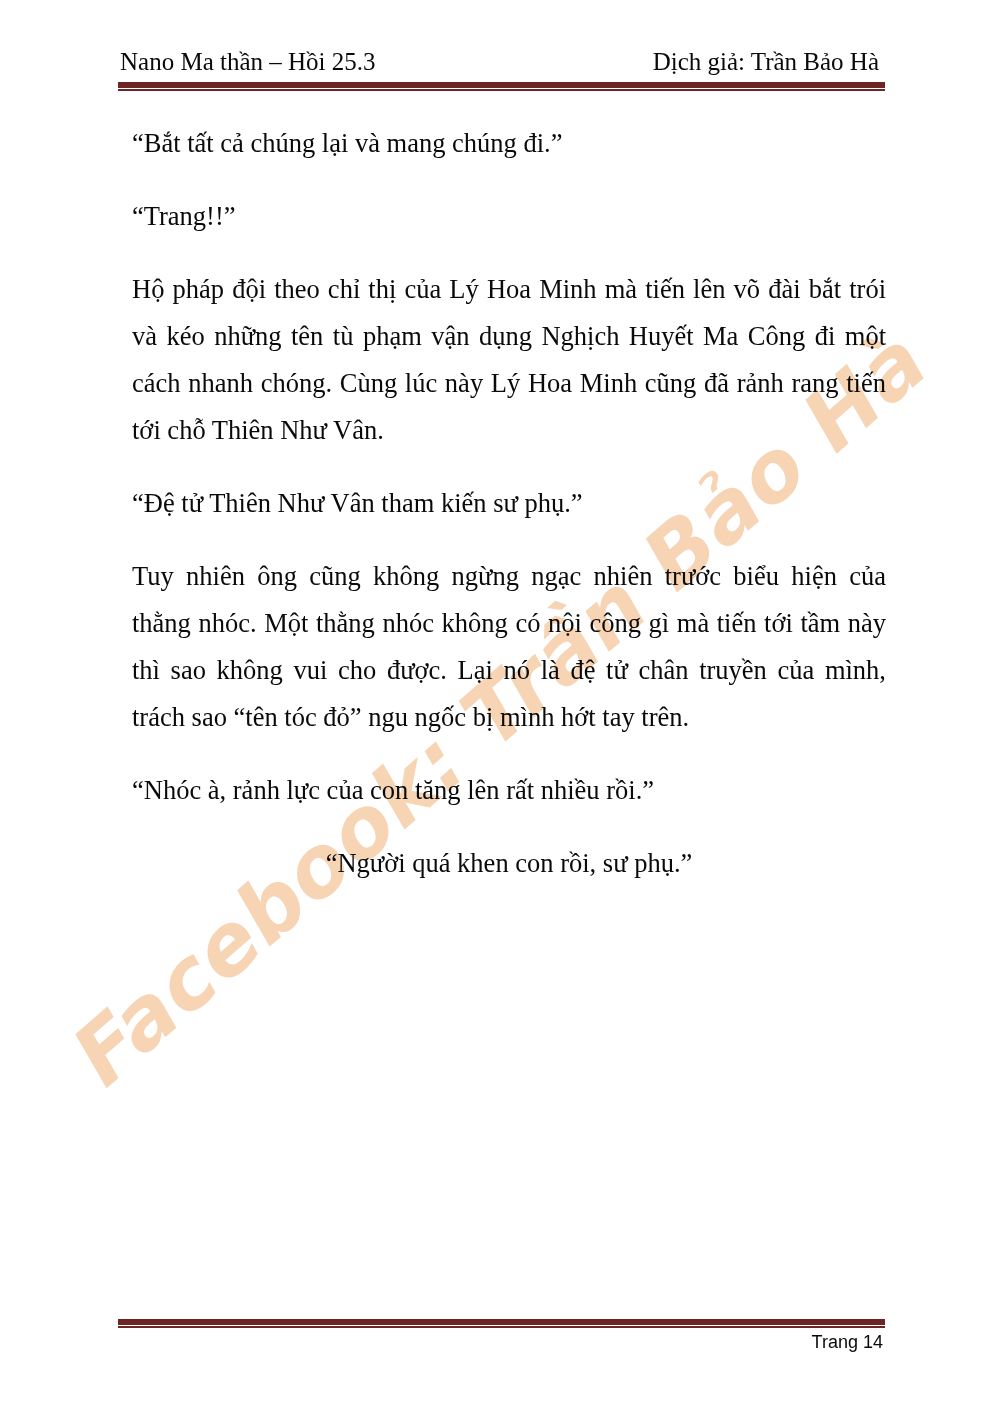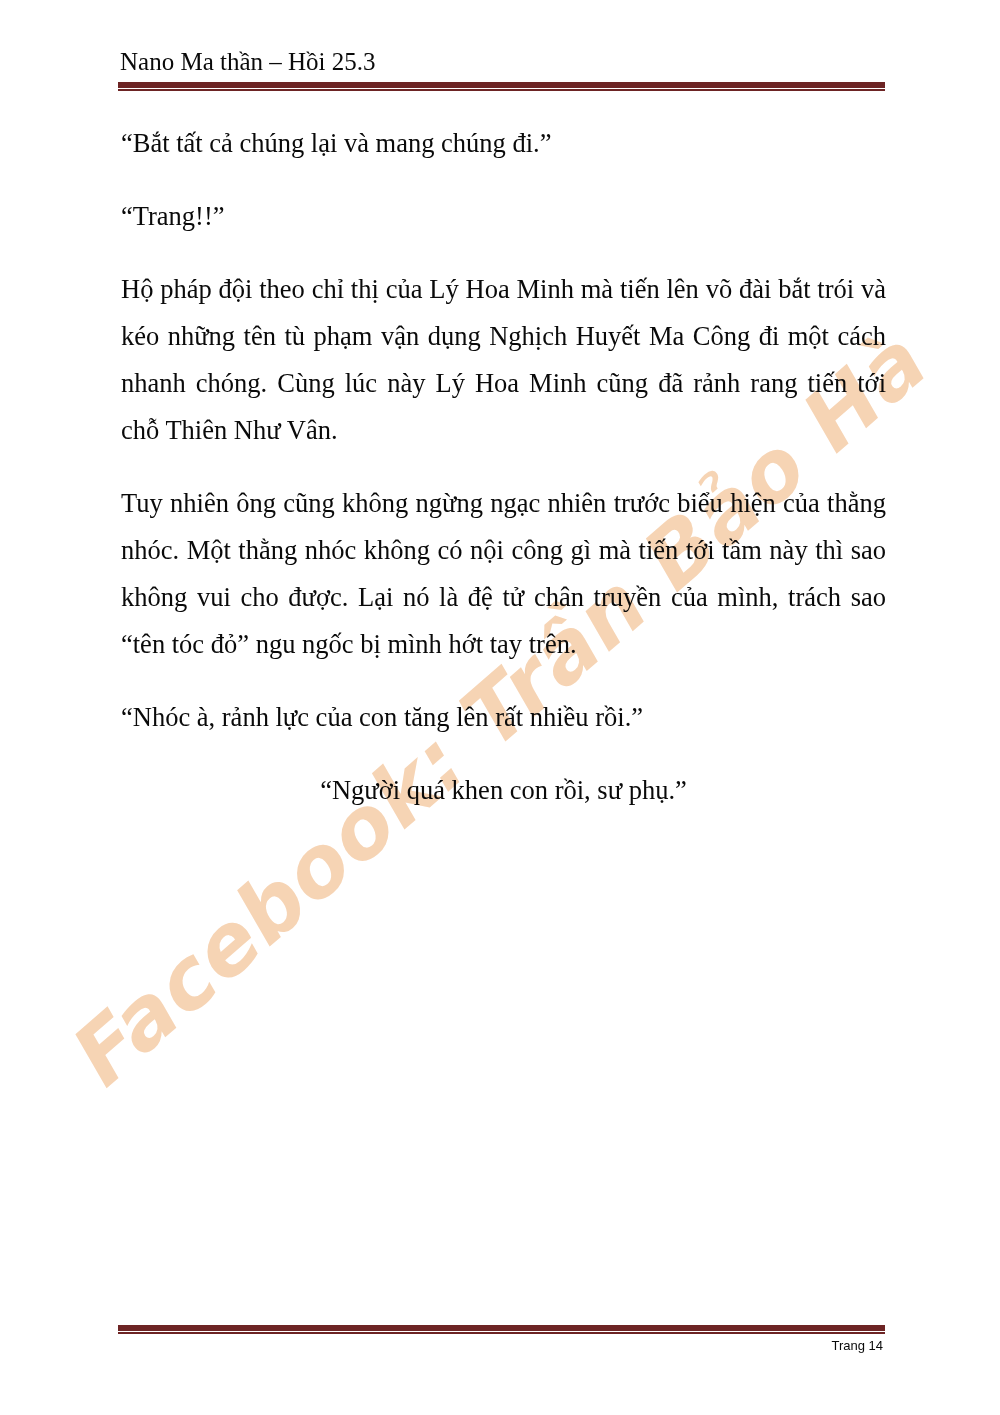--- a/index.html
+++ b/index.html
@@ -82,21 +82,21 @@
   
   .content {
     position: absolute;
     left: 118px;
     width: 768px;
     top: 120px;
     z-index: 1;
   }
 
   p.para {
-    margin: 0 0 26px 3px;
+    margin: 0 0 26px 14px;
     font-size: 26.5px;
     line-height: 47px;
     text-align: justify;
     text-justify: inter-word;
     -webkit-hyphens: none;
     hyphens: none;
   }
   p.para.dialogue {
     text-align: left;
     margin-bottom: 26px;
@@ -109,45 +109,47 @@
     left: 118px;
     right: 115px;
     bottom: 62px;
     z-index: 2;
   }
   .footer .rule { margin-top: 0; margin-bottom: 4px; }
   .footer-row {
     display: flex;
     justify-content: flex-end;
     font-family: "Liberation Sans", sans-serif;
-    font-size: 13px;
+    font-size: 18px;
     padding-right: 2px;
   }
 </style>
 </head>
 <body>
 
 <div class="page">
 
   <div class="watermark">Facebook: Trần Bảo Hà</div>
 
   <div class="header">
     <div class="header-row">
       <span class="header-left">Nano Ma thần – Hồi 25.3</span>
+      <span class="header-right">Dịch giả: Trần Bảo Hà</span>
     </div>
     <div class="rule">
       <div class="bar-thick"></div>
       <div class="bar-thin"></div>
     </div>
   </div>
 
   <div class="content" id="content">
       <p class="para dialogue">“Bắt tất cả chúng lại và mang chúng đi.”</p>
       <p class="para dialogue">“Trang!!”</p>
       <p class="para">Hộ pháp đội theo chỉ thị của Lý Hoa Minh mà tiến lên võ đài bắt trói và kéo những tên tù phạm vận dụng Nghịch Huyết Ma Công đi một cách nhanh chóng. Cùng lúc này Lý Hoa Minh cũng đã rảnh rang tiến tới chỗ Thiên Như Vân.</p>
+      <p class="para dialogue">“Đệ tử Thiên Như Vân tham kiến sư phụ.”</p>
       <p class="para">Tuy nhiên ông cũng không ngừng ngạc nhiên trước biểu hiện của thằng nhóc. Một thằng nhóc không có nội công gì mà tiến tới tầm này thì sao không vui cho được. Lại nó là đệ tử chân truyền của mình, trách sao “tên tóc đỏ” ngu ngốc bị mình hớt tay trên.</p>
       <p class="para dialogue">“Nhóc à, rảnh lực của con tăng lên rất nhiều rồi.”</p>
       <p class="para dialogue">“Người quá khen con rồi, sư phụ.”</p>
     </div>
 
   <div class="footer">
     <div class="rule">
       <div class="bar-thick"></div>
       <div class="bar-thin"></div>
     </div>

